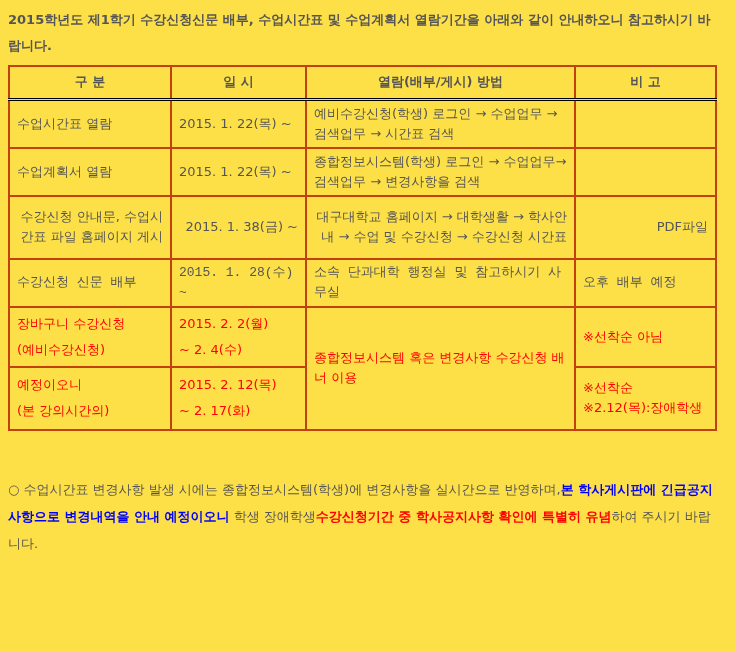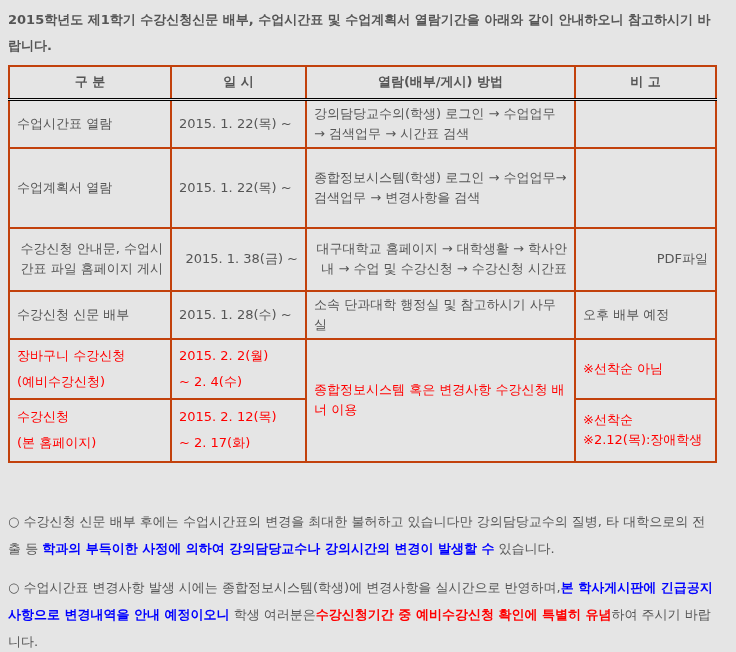--- a/index.html
+++ b/index.html
@@ -1,21 +1,21 @@
 <!DOCTYPE html>
 <html><head>
 <meta charset="utf-8">
 <style>
   html, body { margin: 0; padding: 0; background: #ffffff; }
   .page {
     width: 736px;
     height: 652px;
     box-sizing: border-box;
     padding: 5px 21px 0 8px;
-    background: #e5e5e5;
+    background: #fde047;
     font-family: "DejaVu Sans", "Liberation Sans", sans-serif;
     font-size: 13px;
     color: #555555;
     overflow: hidden;
   }
   .title {
     font-weight: bold;
     line-height: 26px;
     margin: 2px 0 6px 0;
     letter-spacing: 0;
@@ -33,23 +33,23 @@
     font-weight: normal;
     overflow: hidden;
   }
   table.sched th {
     font-weight: bold;
     text-align: center;
     border-bottom: 3px double #000000;
   }
   tr.r-header { height: 33px; }
   tr.r1 { height: 47px; margin-top: 11px; }
-  tr.r2 { height: 80px; }
+  tr.r2 { height: 48px; }
   tr.r3 { height: 63px; text-align: right; }
-  tr.r4 { height: 30px; }
+  tr.r4 { height: 30px; font-family: Liberation Mono, monospace; }
   tr.r5 { height: 52px; }
   tr.r6 { height: 63px; }
   .red  { color: #ff0000; }
   .blue { color: #0000ff; font-weight: bold; }
   .redb { color: #ff0000; font-weight: bold; }
   .line { display: block; }
   .twoline .line { line-height: 26px; }
   .notes { margin-top: 45px; }
   .notes-heading { color: #ff0000; margin-bottom: 10px; line-height: 20px; }
   .note { line-height: 27px; margin: 0 0 12px 0; }
@@ -72,21 +72,21 @@
       <tr class="r-header">
         <th>구 분</th>
         <th>일 시</th>
         <th>열람(배부/게시) 방법</th>
         <th>비 고</th>
       </tr>
 
       <tr class="r1">
         <td>수업시간표 열람</td>
         <td>2015. 1. 22(목) ~</td>
-        <td>강의담당교수의(학생) 로그인 → 수업업무 → 검색업무 → 시간표 검색</td>
+        <td>예비수강신청(학생) 로그인 → 수업업무 → 검색업무 → 시간표 검색</td>
         <td></td>
       </tr>
 
       <tr class="r2">
         <td>수업계획서 열람</td>
         <td>2015. 1. 22(목) ~</td>
         <td>종합정보시스템(학생) 로그인 → 수업업무→ 검색업무 → 변경사항을 검색</td>
         <td></td>
       </tr>
 
@@ -112,35 +112,34 @@
         <td class="red twoline">
           <span class="line">2015. 2. 2(월)</span>
           <span class="line">~ 2. 4(수)</span>
         </td>
         <td class="red" rowspan="2">종합정보시스템 혹은 변경사항 수강신청 배너 이용</td>
         <td class="red">※선착순 아님</td>
       </tr>
 
       <tr class="r6">
         <td class="red twoline">
-          <span class="line">수강신청</span>
-          <span class="line">(본 홈페이지)</span>
+          <span class="line">예정이오니</span>
+          <span class="line">(본 강의시간의)</span>
         </td>
         <td class="red twoline">
           <span class="line">2015. 2. 12(목)</span>
           <span class="line">~ 2. 17(화)</span>
         </td>
         <td class="red">
           <span class="line">※선착순</span>
           <span class="line">※2.12(목):장애학생</span>
         </td>
       </tr>
     </tbody>
   </table>
 
   <div class="notes">
 
-    <p class="note"><span>○ 수강신청 신문 배부 후에는 수업시간표의 변경을 최대한 불허하고 있습니다만 강의담당교수의 질병, 타 대학으로의 전출 등 </span><span class="blue">학과의 부득이한 사정에 의하여 강의담당교수나 강의시간의 변경이 발생할 수</span><span> 있습니다.</span></p>
 
-    <p class="note"><span>○ 수업시간표 변경사항 발생 시에는 종합정보시스템(학생)에 변경사항을 실시간으로 반영하며,</span><span class="blue">본 학사게시판에 긴급공지사항으로 변경내역을 안내 예정이오니</span><span> 학생 여러분은</span><span class="redb">수강신청기간 중 예비수강신청 확인에 특별히 유념</span><span>하여 주시기 바랍니다.</span></p>
+    <p class="note"><span>○ 수업시간표 변경사항 발생 시에는 종합정보시스템(학생)에 변경사항을 실시간으로 반영하며,</span><span class="blue">본 학사게시판에 긴급공지사항으로 변경내역을 안내 예정이오니</span><span> 학생 장애학생</span><span class="redb">수강신청기간 중 학사공지사항 확인에 특별히 유념</span><span>하여 주시기 바랍니다.</span></p>
   </div>
 
 </div>
 
 </body></html>

